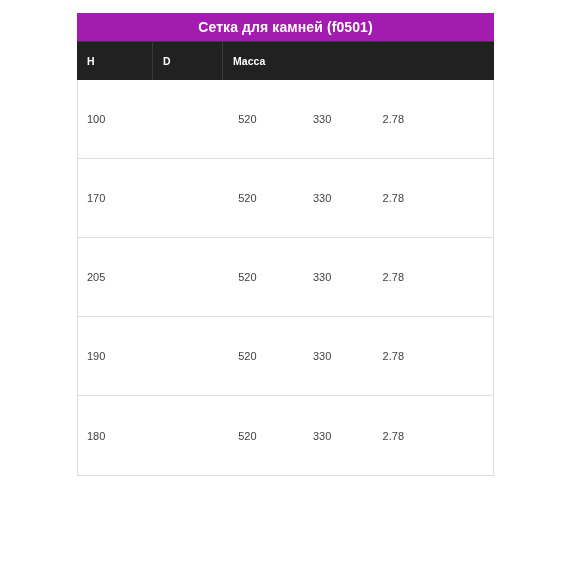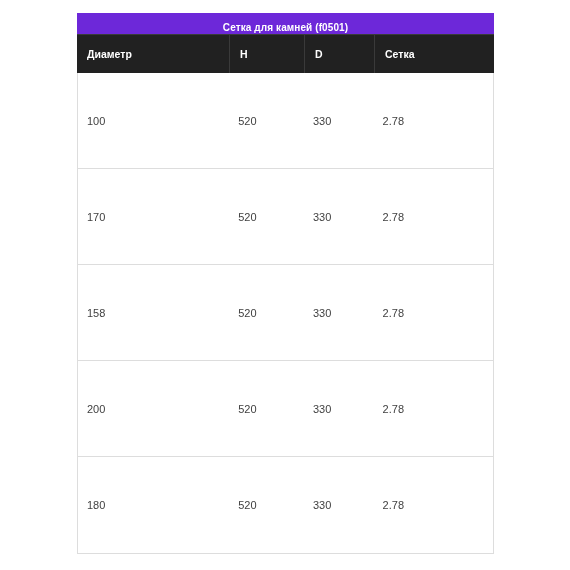--- a/index.html
+++ b/index.html
@@ -23,25 +23,25 @@
 
   .table-wrap {
     position: absolute;
     left: 77px;
     top: 13px;
     width: 417px;
   }
 
   
   .table-title {
-    height: 22px;
+    height: 29px;
     line-height: 29px;
-    background: #6d28d9;
+    background: #a21caf;
     color: #ffffff;
-    font-size: 10px;
+    font-size: 14px;
     font-weight: bold;
     text-align: center;
     letter-spacing: 0.1px;
     border-bottom: 1px solid #3a3a3a;
     box-sizing: border-box;
   }
 
   .head-row {
     display: flex;
     background: #212121;
@@ -73,21 +73,21 @@
   
   .body-wrap {
     border: 1px solid #dddddd;
     border-top: 0;
     box-sizing: border-box;
     background: #ffffff;
   }
 
   .body-row {
     display: flex;
-    height: 96px;
+    height: 79px;
     border-bottom: 1px solid #dddddd;
     box-sizing: border-box;
   }
   .body-row:last-child {
     border-bottom: 0;
   }
 
   .body-cell {
     display: flex;
     align-items: center;
@@ -101,51 +101,50 @@
 </head>
 <body>
 
 <div class="page">
 
   <div class="table-wrap">
 
     <div class="table-title">Сетка для камней (f0501)</div>
 
     <div class="head-row">
-      <div class="head-cell c1">Диаметр</div>
       <div class="head-cell c2">H</div>
       <div class="head-cell c3">D</div>
-      <div class="head-cell c4">Сетка</div>
+      <div class="head-cell c4">Масса</div>
     </div>
 
     <div class="body-wrap">
 
       <div class="body-row">
         <div class="body-cell c1">100</div>
         <div class="body-cell c2">520</div>
         <div class="body-cell c3">330</div>
         <div class="body-cell c4">2.78</div>
       </div>
 
       <div class="body-row">
         <div class="body-cell c1">170</div>
         <div class="body-cell c2">520</div>
         <div class="body-cell c3">330</div>
         <div class="body-cell c4">2.78</div>
       </div>
 
       <div class="body-row">
-        <div class="body-cell c1">158</div>
+        <div class="body-cell c1">205</div>
         <div class="body-cell c2">520</div>
         <div class="body-cell c3">330</div>
         <div class="body-cell c4">2.78</div>
       </div>
 
       <div class="body-row">
-        <div class="body-cell c1">200</div>
+        <div class="body-cell c1">190</div>
         <div class="body-cell c2">520</div>
         <div class="body-cell c3">330</div>
         <div class="body-cell c4">2.78</div>
       </div>
 
       <div class="body-row">
         <div class="body-cell c1">180</div>
         <div class="body-cell c2">520</div>
         <div class="body-cell c3">330</div>
         <div class="body-cell c4">2.78</div>

